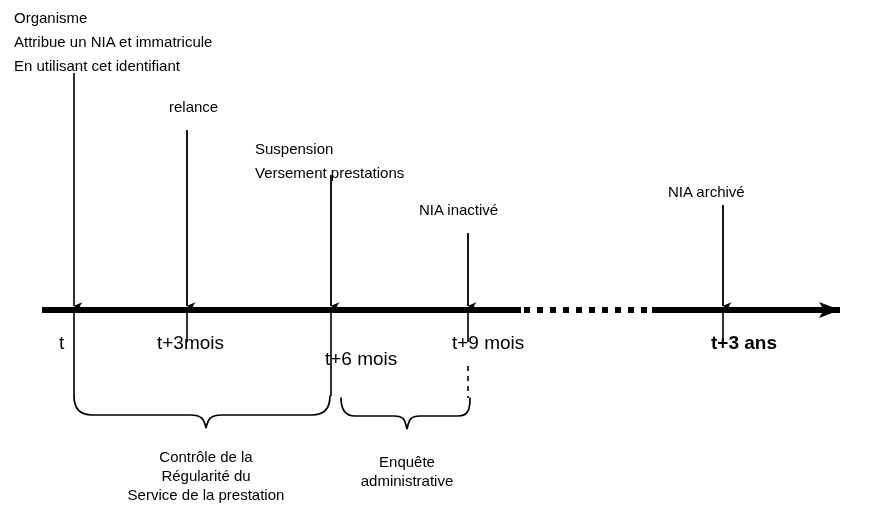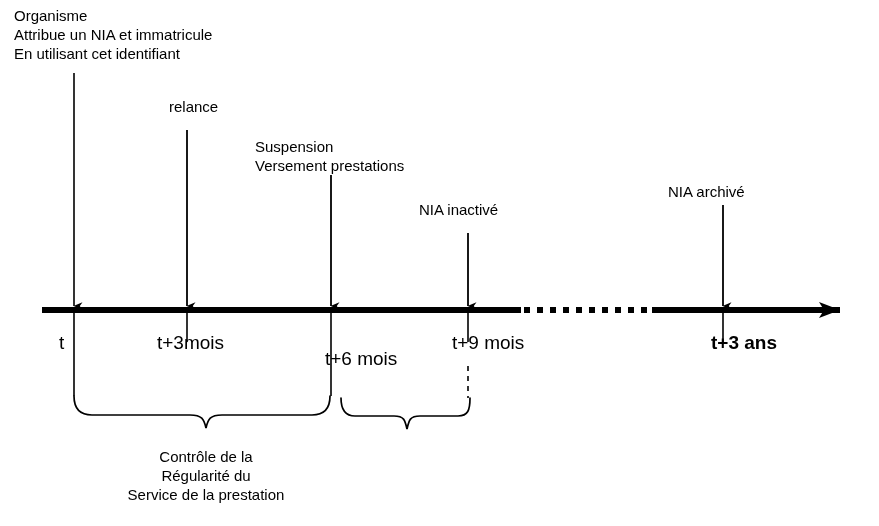--- a/index.html
+++ b/index.html
@@ -32,21 +32,21 @@
     font-family: "Liberation Sans", sans-serif;
     color: #000000;
     line-height: 19px;
     font-size: 15px;
   }
   .txt-block {
     position: absolute;
     white-space: pre;
     font-family: "Liberation Sans", sans-serif;
     color: #000000;
-    line-height: 19px;
+    line-height: 24px;
     font-size: 15px;
   }
   .tick-label {
     font-size: 19px;
   }
   .caption {
     text-align: center;
     font-size: 15px;
     line-height: 19px;
   }
@@ -130,14 +130,16 @@
   <div class="txt tick-label" style="left:325px; top:349px;">t+6 mois</div>
 
   <div class="txt tick-label" style="left:452px; top:333px;">t+9 mois</div>
 
   <div class="txt tick-label" style="left:711px; top:333px;font-weight:bold;">t+3 ans</div>
 
   <div class="txt-block caption" style="left:106px; top:447px; width:200px;">Contrôle de la
 Régularité du
 Service de la prestation</div>
 
+  <div class="txt-block caption" style="left:337px; top:452px; width:140px;">Enquête
+administrative</div>
 
 </div>
 
 </body></html>

